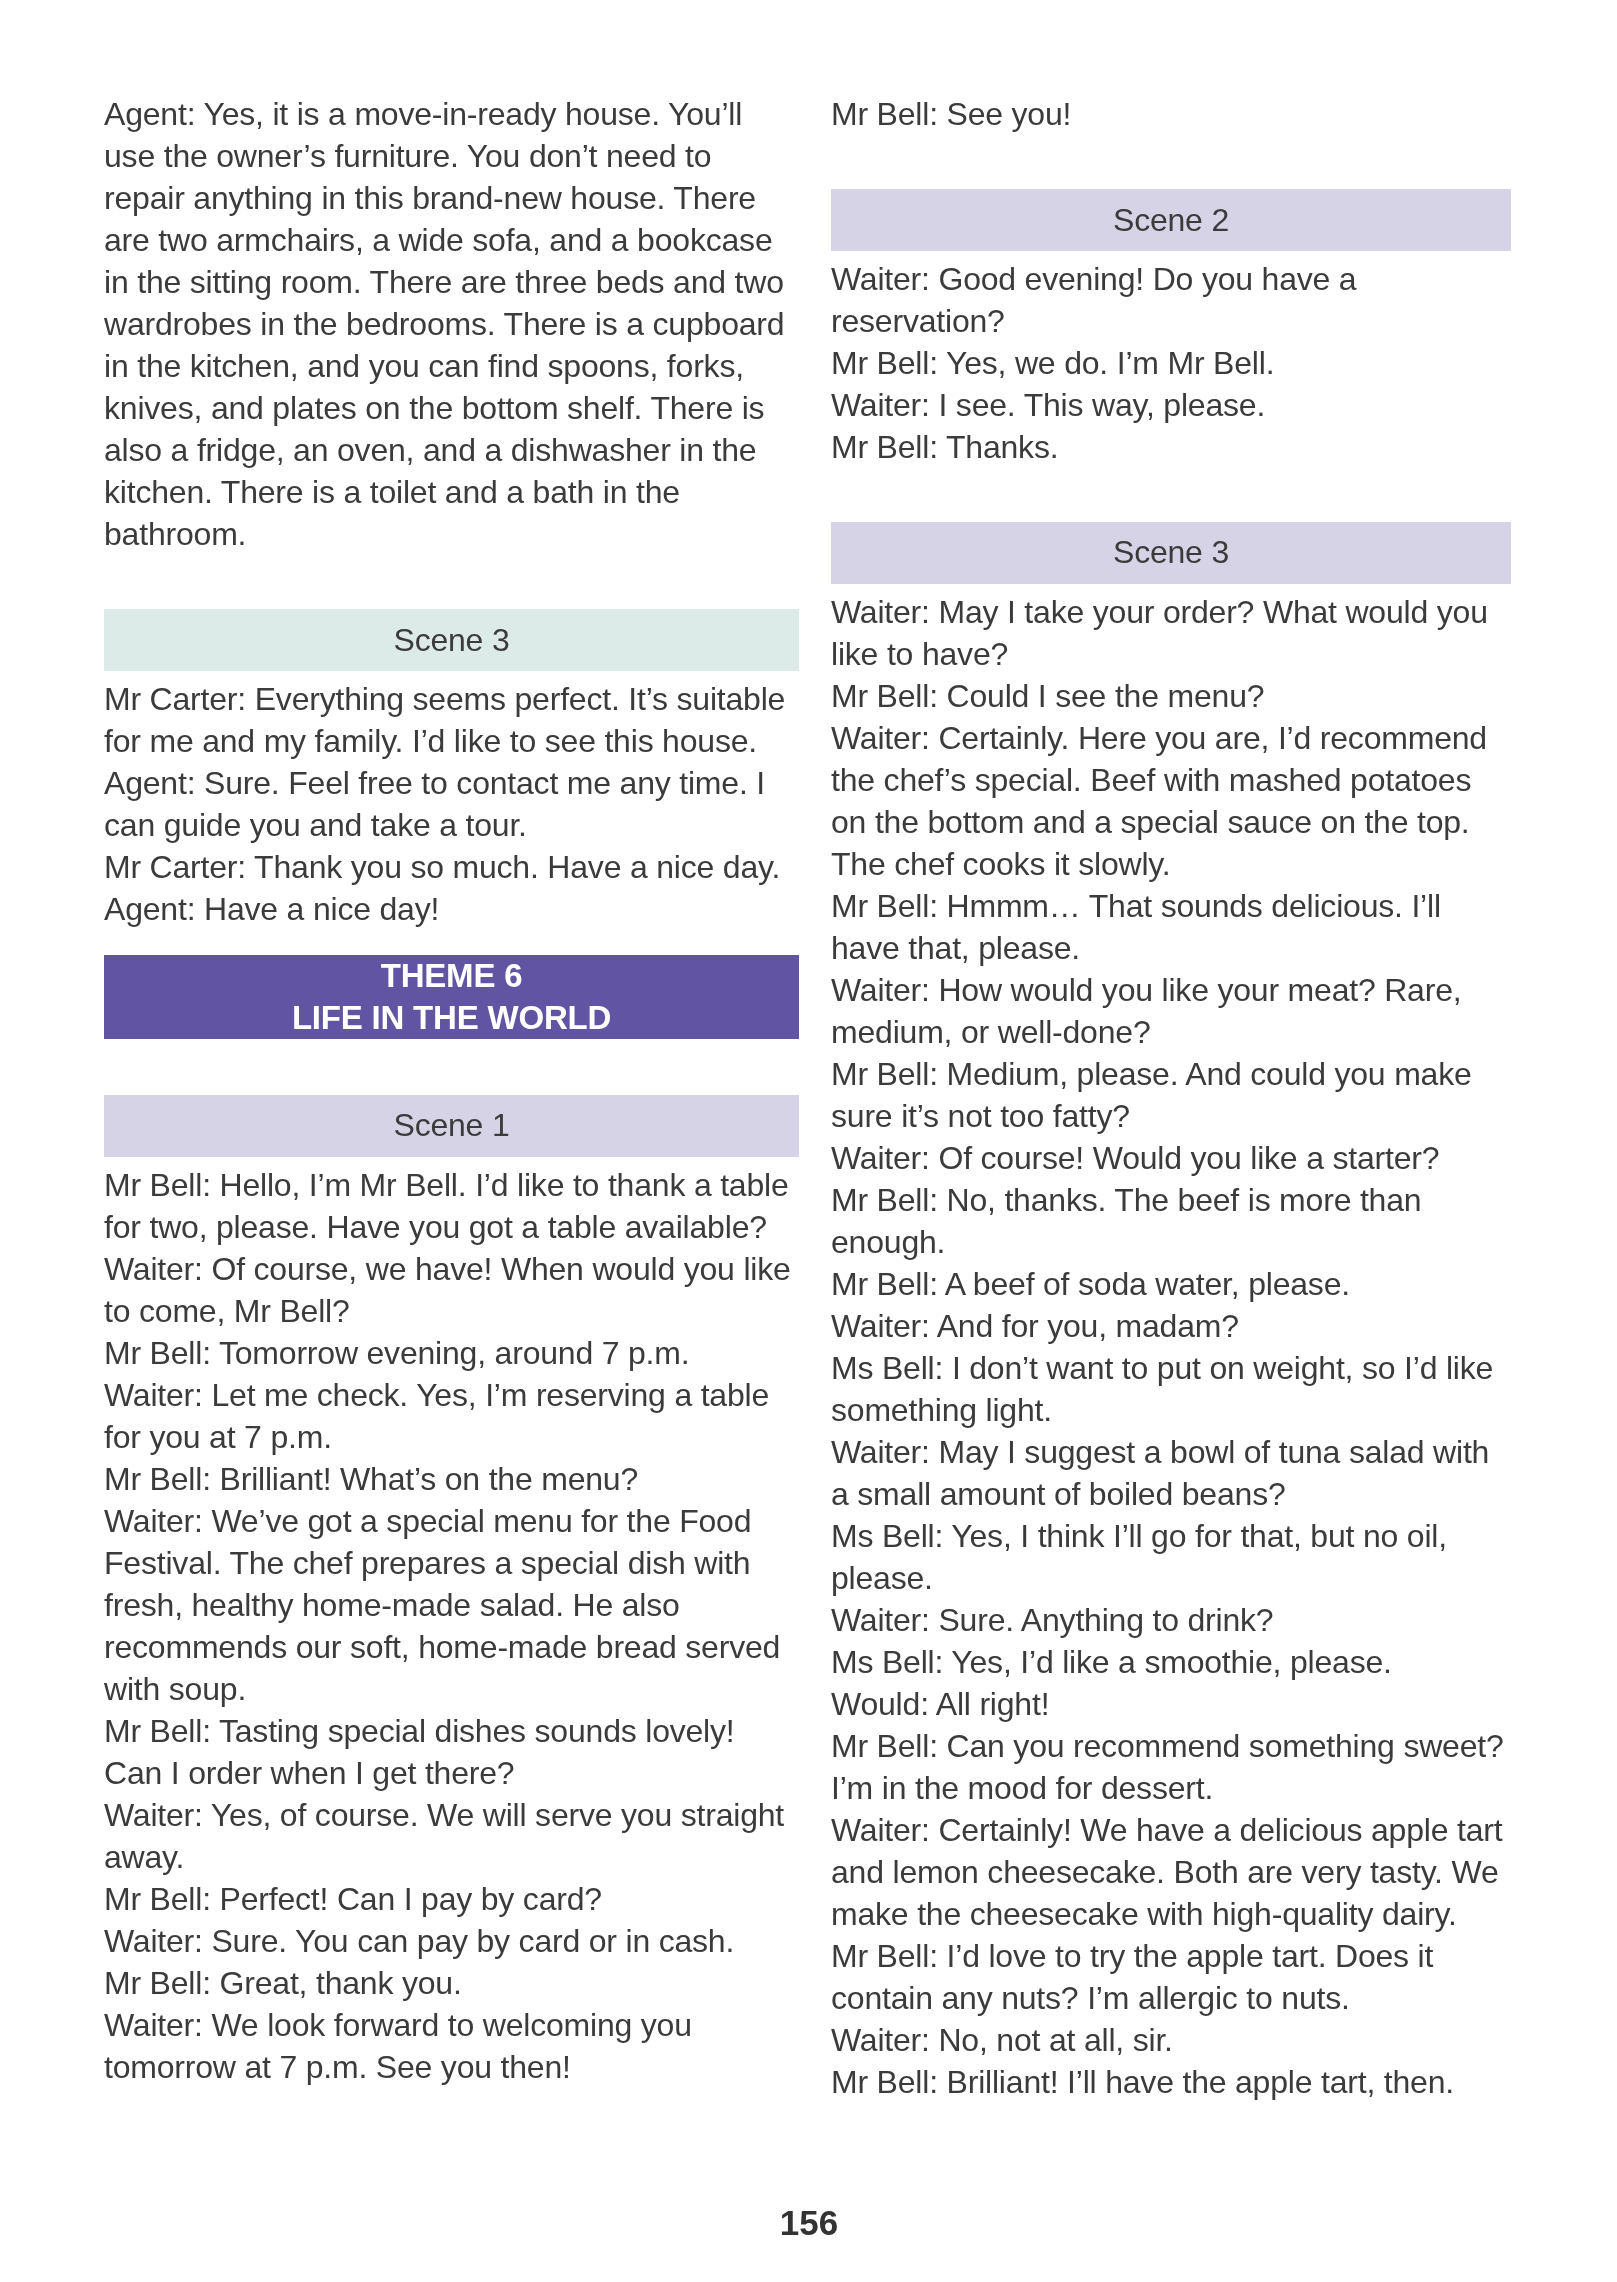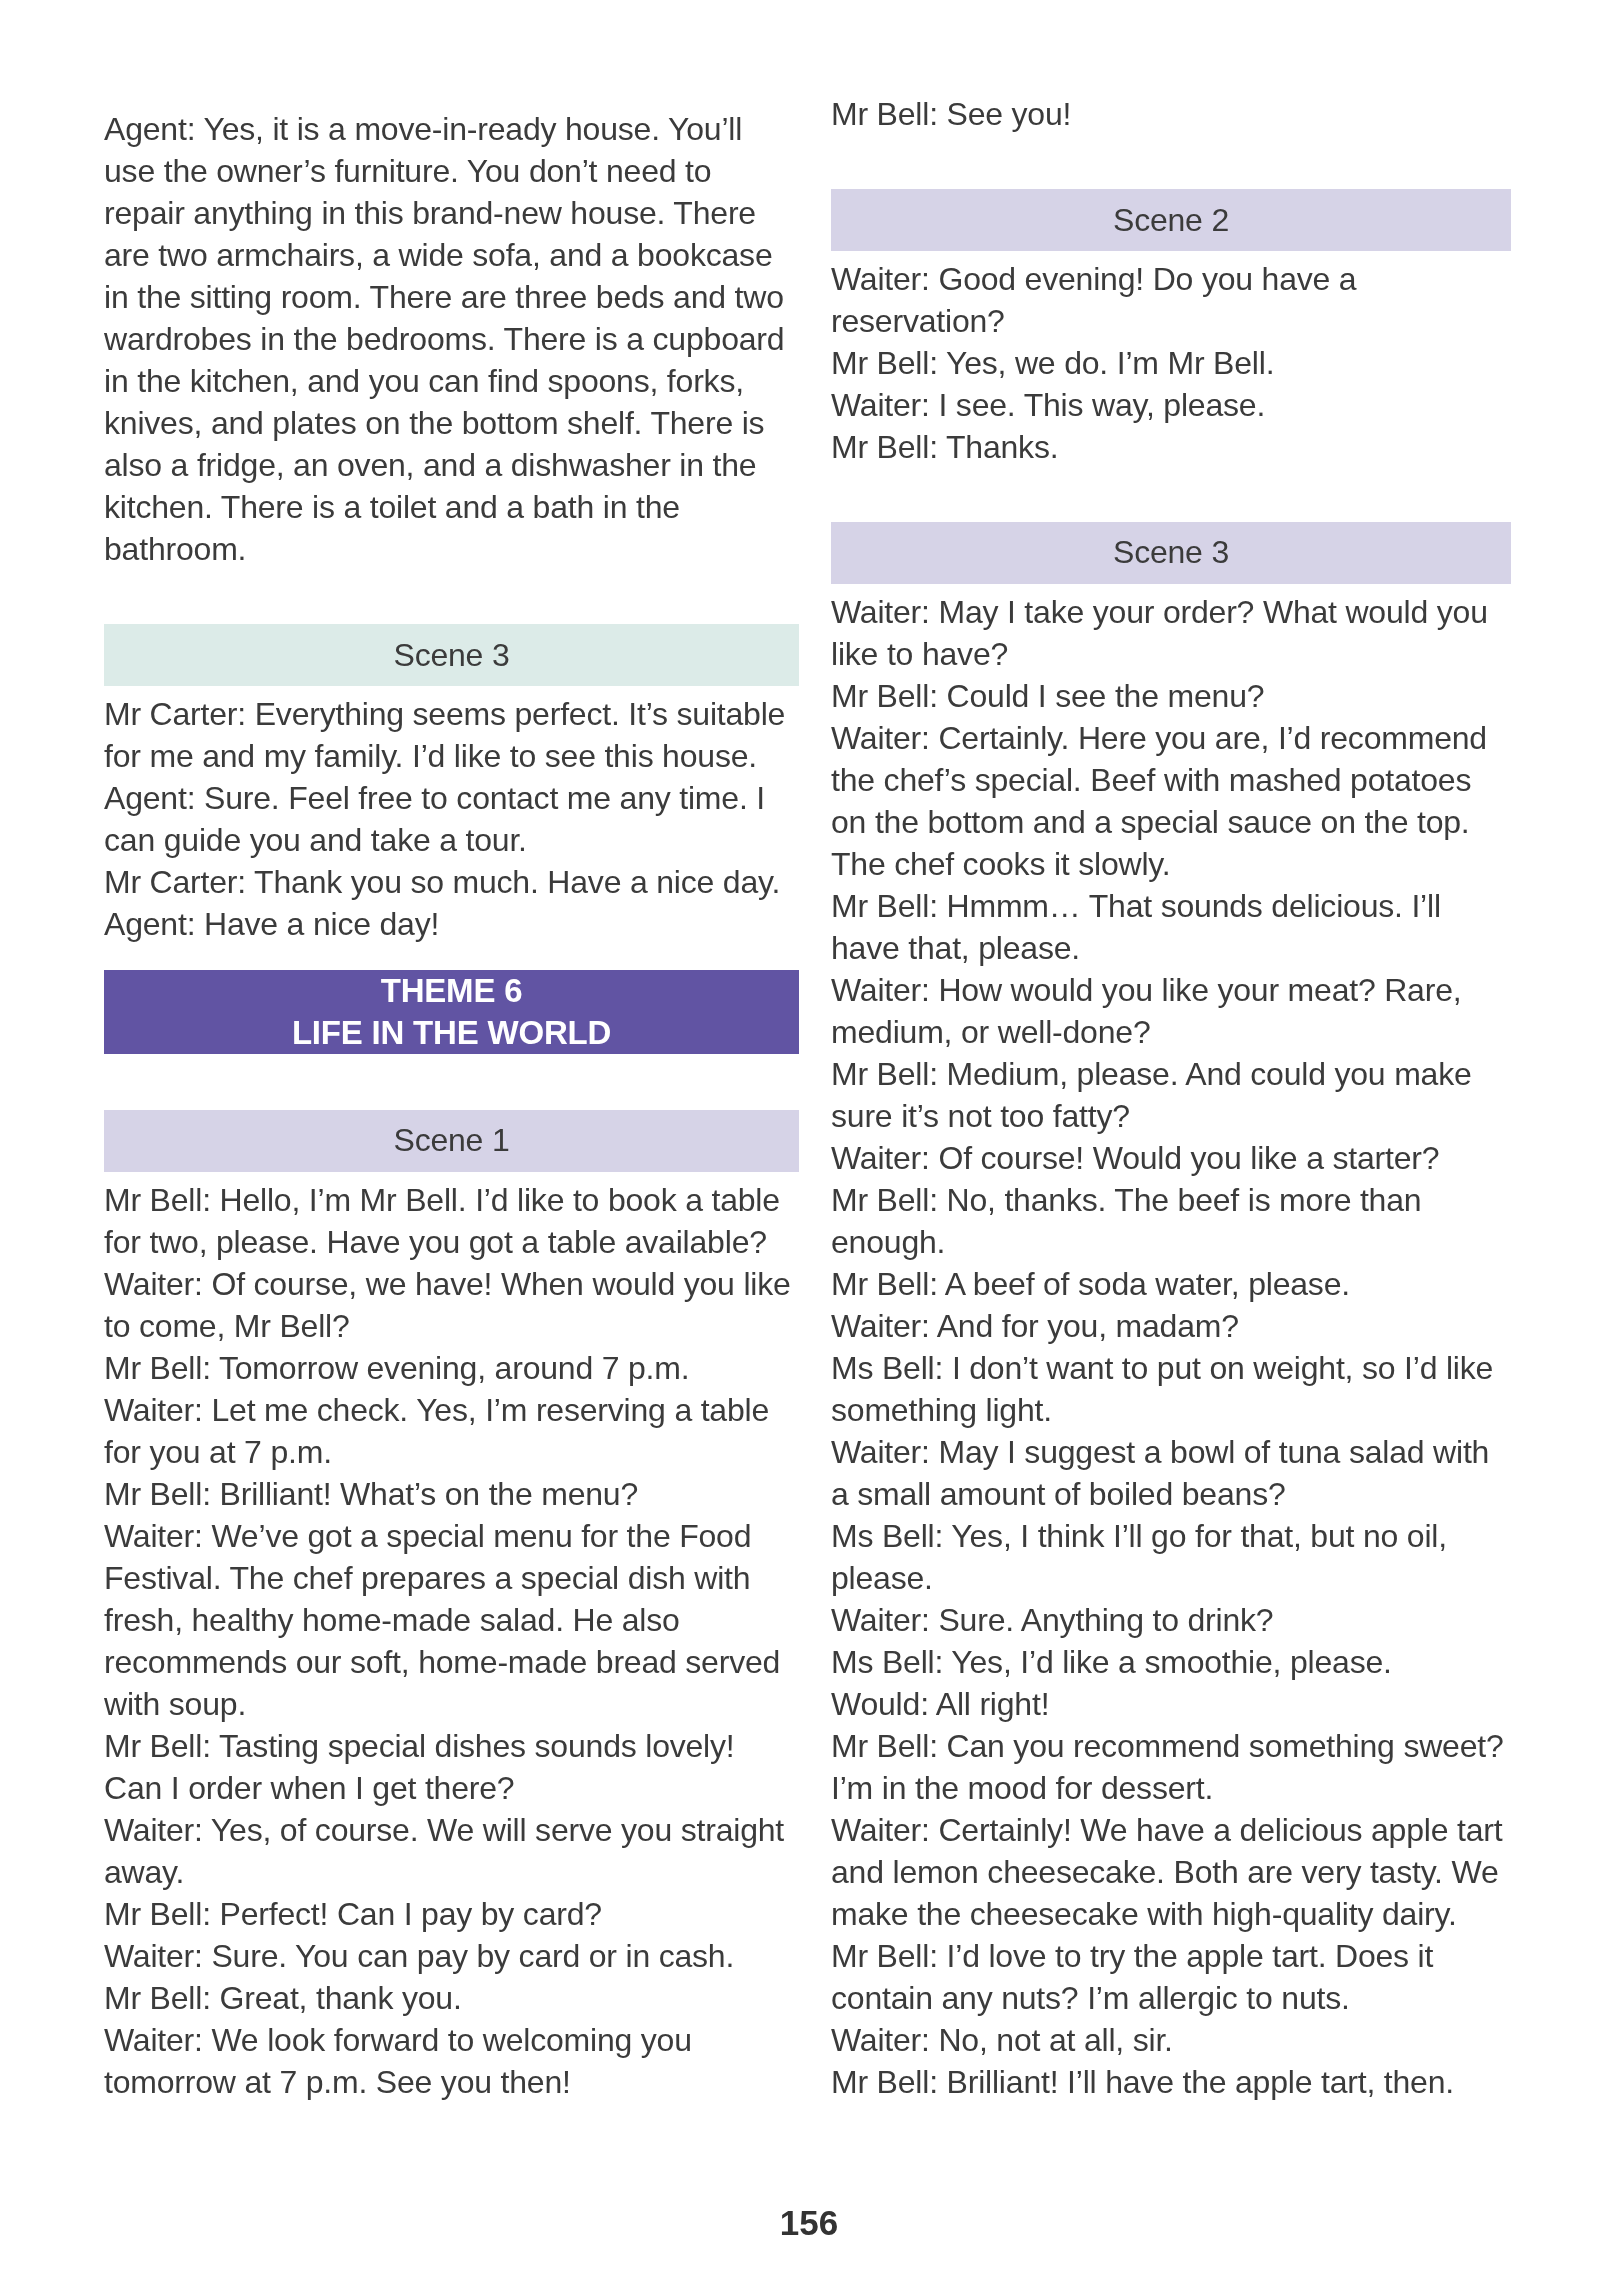--- a/index.html
+++ b/index.html
@@ -6,21 +6,21 @@
   .page {
     position: relative;
     width: 1618px;
     height: 2282px;
     background: #ffffff;
     overflow: hidden;
     font-family: "Liberation Sans", sans-serif;
   }
   .columns {
     display: flex;
-    align-items: flex-end;
+    align-items: flex-start;
     padding: 93px 0 0 104px;
   }
   .column { width: 695px; }
   .column.right { width: 680px; margin-left: 32px; }
 
   p.dialogue {
     margin: 0;
     font-size: 32px;
     line-height: 42px;
     color: #3b3b3b;
@@ -82,21 +82,21 @@
           <p class="dialogue">Agent: Sure. Feel free to contact me any time. I can guide you and take a tour.</p>
           <p class="dialogue">Mr Carter: Thank you so much. Have a nice day.</p>
           <p class="dialogue">Agent: Have a nice day!</p>
         </div>
         <div class="theme-banner">
           <div class="banner-line">THEME 6</div>
           <div class="banner-line">LIFE IN THE WORLD</div>
         </div>
         <div class="scene-header purple">Scene 1</div>
         <div>
-          <p class="dialogue">Mr Bell: Hello, I’m Mr Bell. I’d like to book a table for two, please. Have you got a table available?</p>
+          <p class="dialogue">Mr Bell: Hello, I’m Mr Bell. I’d like to thank a table for two, please. Have you got a table available?</p>
           <p class="dialogue">Waiter: Of course, we have! When would you like to come, Mr Bell?</p>
           <p class="dialogue">Mr Bell: Tomorrow evening, around 7 p.m.</p>
           <p class="dialogue">Waiter: Let me check. Yes, I’m reserving a table for you at 7 p.m.</p>
           <p class="dialogue">Mr Bell: Brilliant! What’s on the menu?</p>
           <p class="dialogue">Waiter: We’ve got a special menu for the Food Festival. The chef prepares a special dish with fresh, healthy home-made salad. He also recommends our soft, home-made bread served with soup.</p>
           <p class="dialogue">Mr Bell: Tasting special dishes sounds lovely! Can I order when I get there?</p>
           <p class="dialogue">Waiter: Yes, of course. We will serve you straight away.</p>
           <p class="dialogue">Mr Bell: Perfect! Can I pay by card?</p>
           <p class="dialogue">Waiter: Sure. You can pay by card or in cash.</p>
           <p class="dialogue">Mr Bell: Great, thank you.</p>

